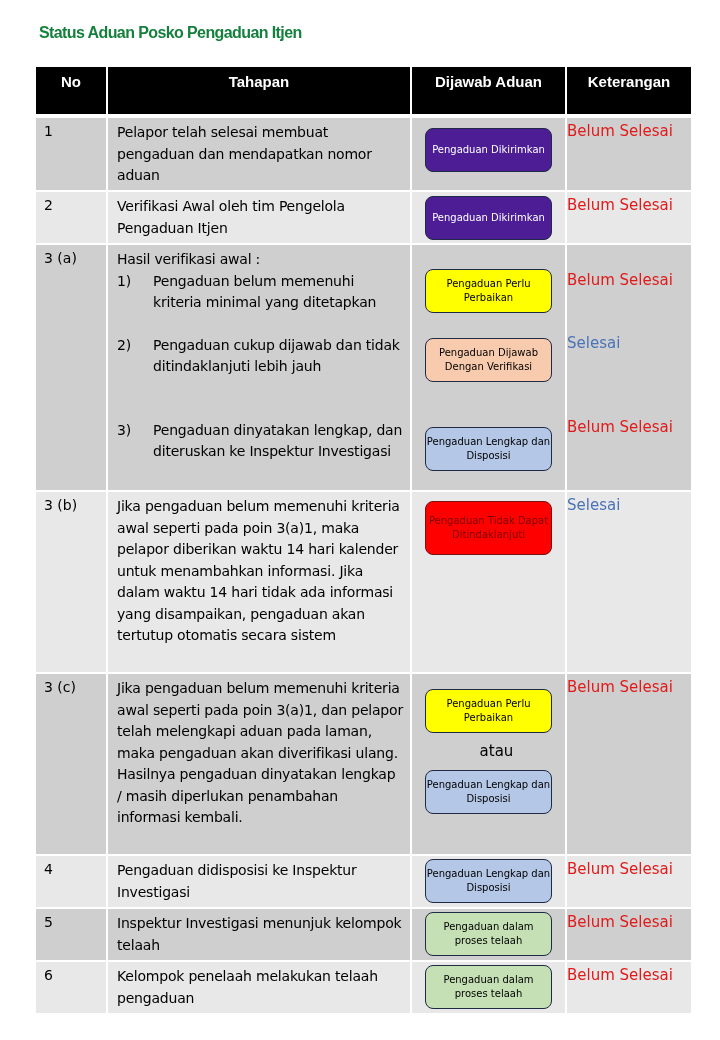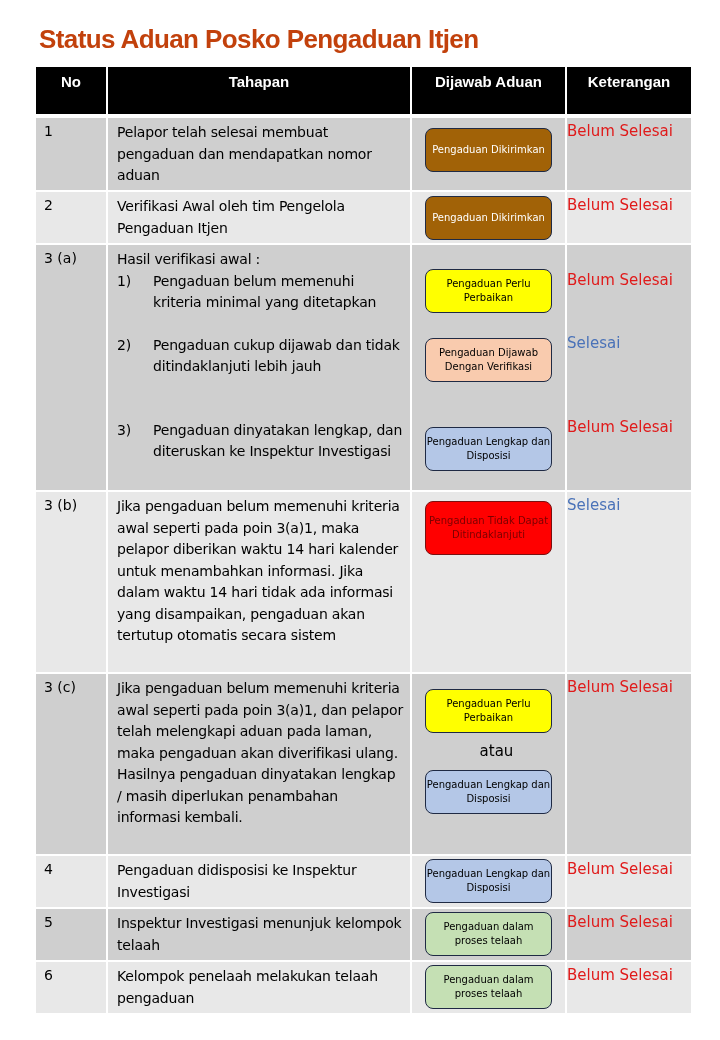--- a/index.html
+++ b/index.html
@@ -1,38 +1,38 @@
 <!DOCTYPE html>
 <html><head>
   <meta charset="utf-8">
   <style>
     html, body { margin: 0; padding: 0; background: #ffffff; }
     body { width: 720px; height: 1040px; position: relative; overflow: hidden;
            font-family: "DejaVu Sans", sans-serif; color: #000; }
     .title { position: absolute; left: 39px; top: 24px; font-family: "Liberation Sans", sans-serif;
-             font-weight: bold; font-size: 26px; letter-spacing: -0.6px; color: #c2410c; }
+             font-weight: bold; font-size: 16px; letter-spacing: -0.6px; color: #15803d; }
     table { position: absolute; left: 34px; top: 65px; border-collapse: collapse;
             table-layout: fixed; width: 657px; }
     col.c1 { width: 72px; } col.c2 { width: 304px; } col.c3 { width: 155px; } col.c4 { width: 126px; }
     th, td { border: 2px solid #ffffff; vertical-align: top; padding: 0; }
     thead th { background: #000; color: #fff; height: 41px; font-family: "Liberation Sans", sans-serif;
                font-weight: bold; font-size: 15px; vertical-align: top; padding-top: 6px; }
     thead th.pad { border-bottom: 4px solid #fff; }
     tr.dark td { background: #cfcfcf; }
     tr.light td { background: #e8e8e8; }
     td.no { font-size: 14px; padding: 5px 0 0 8px; }
     td.step { font-size: 14px; line-height: 21.5px; padding: 4px 6px 0 9px; letter-spacing: -0.2px; }
     td.status { text-align: center; }
     td.ket { text-align: left; font-size: 15px; padding-top: 4px; }
     .belum { color: #e01a1a; font-weight: 500; }
     .selesai { color: #4a72b8; }
     .badge { display: flex; align-items: center; justify-content: center; text-align: center;
              width: 125px; border-radius: 8px; border: 1px solid #1f2a44; margin-left: auto; margin-right: auto;
              font-size: 10px; line-height: 14px; font-family: "DejaVu Sans", sans-serif; }
-    .b-grey { background: #a16207; color: #ffffff; height: 42px; }
+    .b-grey { background: #4c1d95; color: #ffffff; height: 42px; }
     .b-yellow { background: #ffff00; color: #000; height: 42px; }
     .b-peach { background: #f9cbae; color: #000; height: 42px; }
     .b-blue { background: #b4c7e7; color: #000; height: 42px; }
     .b-red { background: #ff0000; color: #7a0000; height: 52px; border-color: #7a1010; }
     .b-green { background: #c5e0b4; color: #000; height: 42px; }
     .sub-item { display: flex; }
     .sub-num { width: 36px; flex-shrink: 0; }
     .atau { font-size: 15px; margin: 9px 0 10px 16px; text-align: center; }
   </style>
 </head>

